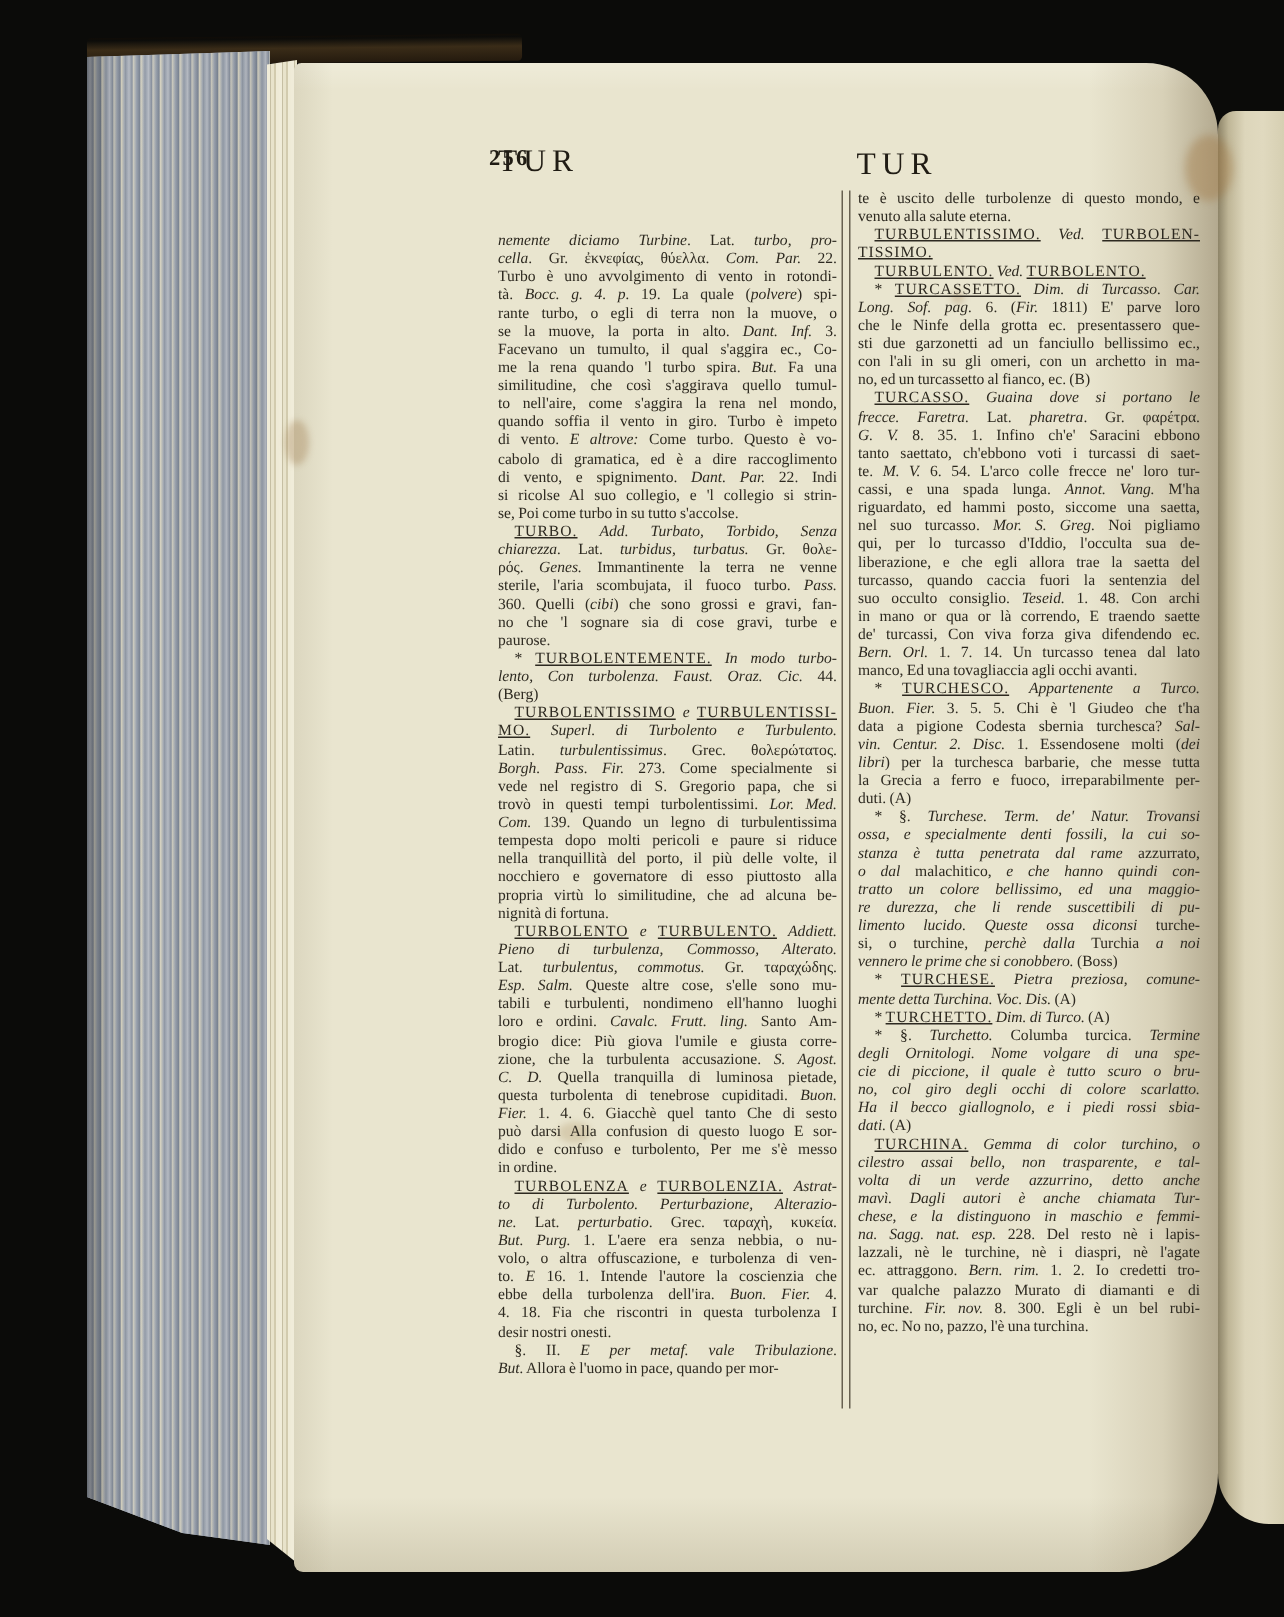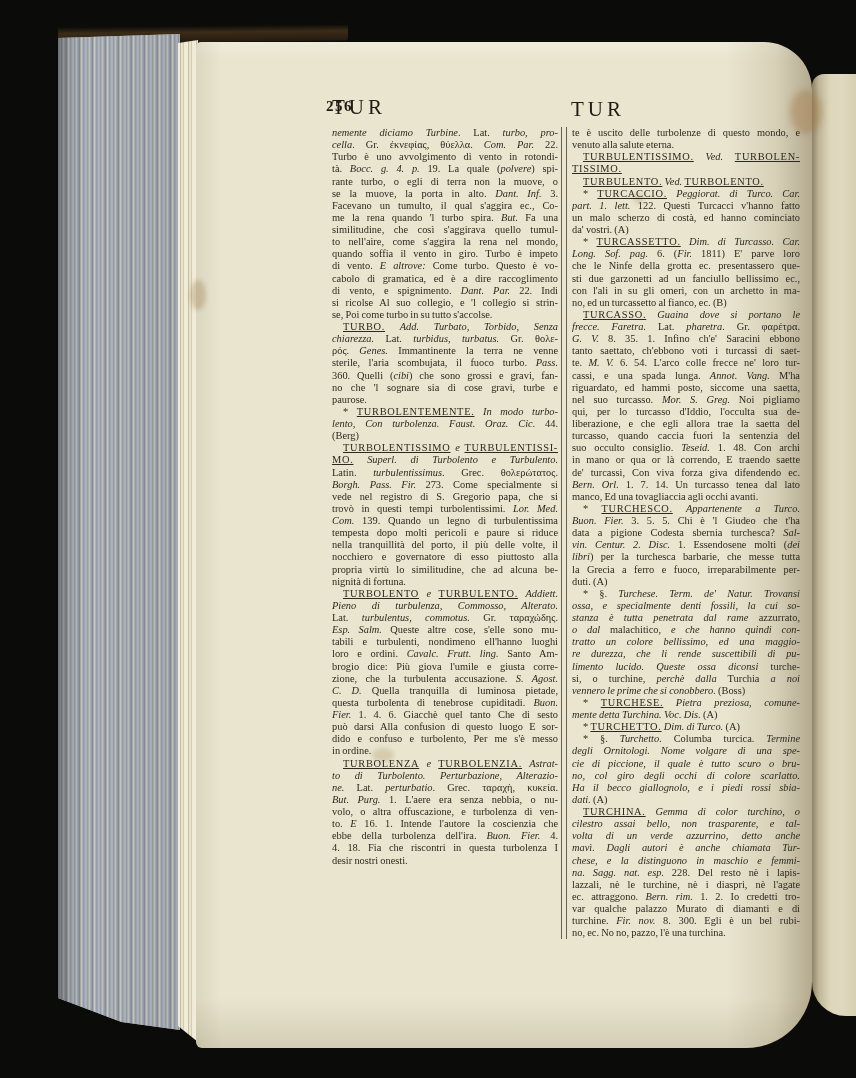--- a/index.html
+++ b/index.html
@@ -66,21 +66,21 @@
     position:absolute;top:95px;font-size:21px;letter-spacing:4px;
     color:var(--heading_ink,#201c14);text-align:left;
   }
   .rh-left{left:332px;width:226px;}
   .rh-right{left:571px;width:228px;top:97px;}
 
   .col{
     position:absolute;top:127px;height:816px;overflow:hidden;
     font-size:10.4px;line-height:12.12px;word-spacing:-.4px;
   }
-  .col-left{left:332px;width:226px;}
+  .col-left{left:332px;width:226px;margin-top:28px;}
   .col-right{left:542px;width:228px;margin-left:30px;}
   .divider{
     position:absolute;left:561px;top:127px;width:4px;height:812px;
     border-left:1px solid var(--divider,#51493a);
     border-right:1px solid var(--divider,#51493a);
     opacity:.85;
   }
   .para{margin:0;}
   .line{text-align:justify;text-align-last:justify;}
   .line.last{text-align-last:left;}
@@ -177,38 +177,36 @@
         <div class="line ind"><span class="hw">TURBOLENZA</span> <i>e</i> <span class="hw">TURBOLENZIA.</span> <i>Astrat-</i></div>
         <div class="line"><i>to di Turbolento. Perturbazione, Alterazio-</i></div>
         <div class="line"><i>ne.</i> Lat. <i>perturbatio</i>. Grec. ταραχὴ, κυκεία.</div>
         <div class="line"><i>But. Purg.</i> 1. L'aere era senza nebbia, o nu-</div>
         <div class="line">volo, o altra offuscazione, e turbolenza di ven-</div>
         <div class="line">to. <i>E</i> 16. 1. Intende l'autore la coscienzia che</div>
         <div class="line">ebbe della turbolenza dell'ira. <i>Buon. Fier.</i> 4.</div>
         <div class="line">4. 18. Fia che riscontri in questa turbolenza I</div>
         <div class="line last">desir nostri onesti.</div>
       </div>
+      <div class="para">
+        <div class="line ind">§. II. <i>E per metaf. vale Tribulazione</i>.</div>
+        <div class="line last"><i>But.</i> Allora è l'uomo in pace, quando per mor-</div>
+      </div>
     </div>
   <div class="col col-right">
       <div class="para">
         <div class="line">te è uscito delle turbolenze di questo mondo, e</div>
         <div class="line last">venuto alla salute eterna.</div>
       </div>
       <div class="para">
         <div class="line ind"><span class="hw">TURBULENTISSIMO.</span> <i>Ved.</i> <span class="hw">TURBOLEN-</span></div>
         <div class="line last"><span class="hw">TISSIMO.</span></div>
       </div>
       <div class="para">
         <div class="line last ind"><span class="hw">TURBULENTO.</span> <i>Ved.</i> <span class="hw">TURBOLENTO.</span></div>
-      </div>
-      <div class="para">
-        <div class="line ind">* <span class="hw">TURCACCIO.</span> <i>Peggiorat. di Turco. Car.</i></div>
-        <div class="line"><i>part. 1. lett.</i> 122. Questi Turcacci v'hanno fatto</div>
-        <div class="line">un malo scherzo di costà, ed hanno cominciato</div>
-        <div class="line last">da' vostri. (A)</div>
       </div>
       <div class="para">
         <div class="line ind">* <span class="hw">TURCASSETTO.</span> <i>Dim. di Turcasso. Car.</i></div>
         <div class="line"><i>Long. Sof. pag.</i> 6. (<i>Fir.</i> 1811) E' parve loro</div>
         <div class="line">che le Ninfe della grotta ec. presentassero que-</div>
         <div class="line">sti due garzonetti ad un fanciullo bellissimo ec.,</div>
         <div class="line">con l'ali in su gli omeri, con un archetto in ma-</div>
         <div class="line last">no, ed un turcassetto al fianco, ec. (B)</div>
       </div>
       <div class="para">

